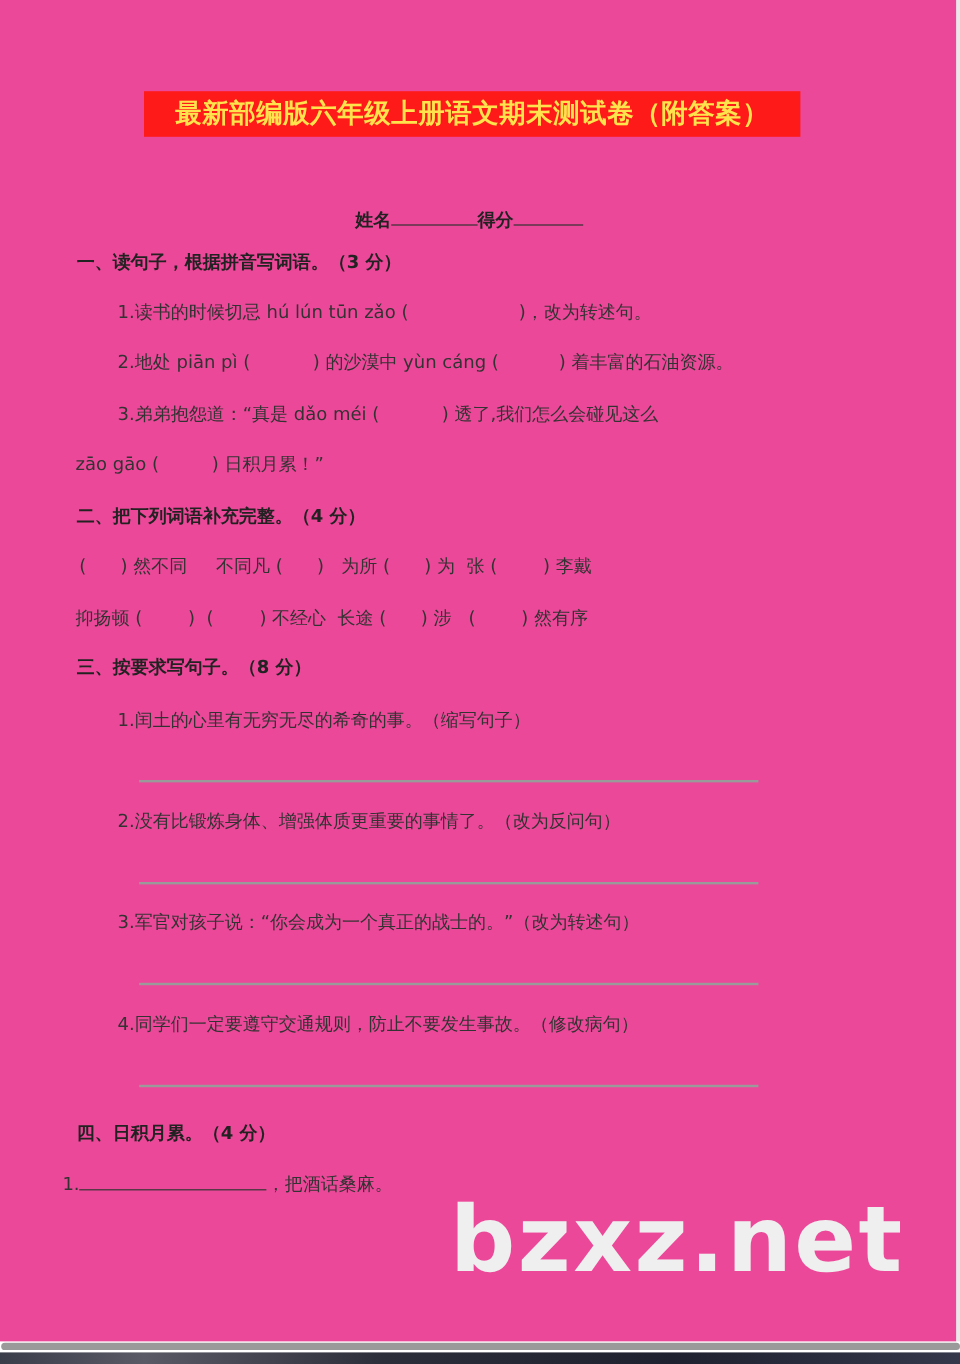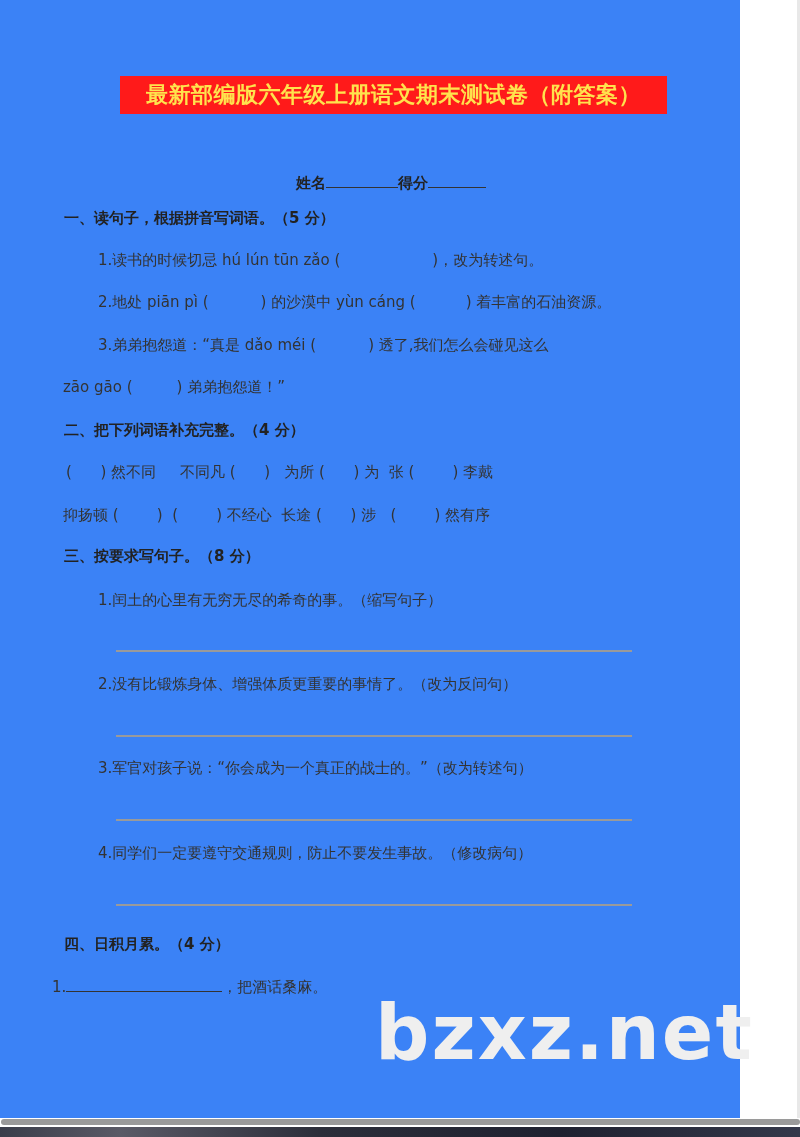--- a/index.html
+++ b/index.html
@@ -1,19 +1,19 @@
 <!DOCTYPE html>
 <html><head>
 <meta charset="utf-8">
 <style>
   * { box-sizing: border-box; margin: 0; padding: 0; }
   html, body { width: 800px; height: 1137px; overflow: hidden; background: #ffffff; }
   body { position: relative; font-family: "DejaVu Sans", "Liberation Sans", sans-serif; color: #2a2a2a; }
 
-  .page { position: absolute; left: 0; top: 0; width: 740px; height: 1118px; background: #3b82f6; }
+  .page { position: absolute; left: 0; top: 0; width: 797px; height: 1118px; background: #ec4899; }
   .right-edge { position: absolute; left: 797px; top: 0; width: 3px; height: 1118px; background: #e8e8e8; }
 
   .title-banner {
     position: absolute; left: 120px; top: 76px; width: 547px; height: 38px;
     background: #ff1a1a; display: flex; align-items: center; justify-content: center;
   }
   .title-banner span {
     font-family: "DejaVu Serif", "Liberation Serif", serif; font-weight: bold;
     color: #ffe34d; font-size: 22px; letter-spacing: 0.5px; white-space: nowrap;
   }
@@ -47,36 +47,36 @@
 <div class="page">
 
   <div class="title-banner">
     <span>最新部编版六年级上册语文期末测试卷（附答案）</span>
   </div>
 
   <div class="abs name-line">
     <span>姓名</span><span class="blank" style="width:72px"></span><span>得分</span><span class="blank" style="width:58px"></span>
   </div>
 
-  <div class="abs sec-head" style="left:64px; top:209px;">一、读句子，根据拼音写词语。（5 分）</div>
+  <div class="abs sec-head" style="left:64px; top:209px;">一、读句子，根据拼音写词语。（3 分）</div>
 
   <div class="abs q" style="left:98px; top:251px;">
     <span>1.读书的时候切忌 hú  lún tūn zǎo (</span><span class="paren-gap" style="width:92px"></span><span>)，改为转述句。</span>
   </div>
 
   <div class="abs q" style="left:98px; top:293px;">
     <span>2.地处 piān pì (</span><span class="paren-gap" style="width:52px"></span><span>) 的沙漠中 yùn cáng (</span><span class="paren-gap" style="width:50px"></span><span>) 着丰富的石油资源。</span>
   </div>
 
   <div class="abs q" style="left:98px; top:336px;">
     <span>3.弟弟抱怨道：“真是 dǎo méi (</span><span class="paren-gap" style="width:52px"></span><span>) 透了,我们怎么会碰见这么</span>
   </div>
 
   <div class="abs q" style="left:63px; top:378px;">
-    <span>zāo  gāo (</span><span class="paren-gap" style="width:44px"></span><span>) 弟弟抱怨道！”</span>
+    <span>zāo  gāo (</span><span class="paren-gap" style="width:44px"></span><span>) 日积月累！”</span>
   </div>
 
   <div class="abs sec-head" style="left:64px; top:421px;">二、把下列词语补充完整。（4 分）</div>
 
   <div class="abs q" style="left:63px; top:506px; white-space:pre;">抑扬顿 (        )  (        ) 不经心  长途 (      ) 涉   (        ) 然有序</div>
   <div class="abs q" style="left:66px; top:463px; white-space:pre;">(      ) 然不同     不同凡 (      )   为所 (      ) 为  张 (        ) 李戴</div>
 
   <div class="abs sec-head" style="left:64px; top:547px;">三、按要求写句子。（8 分）</div>
 
   <div class="abs q" style="left:98px; top:591px;">1.闰土的心里有无穷无尽的希奇的事。（缩写句子）</div>

